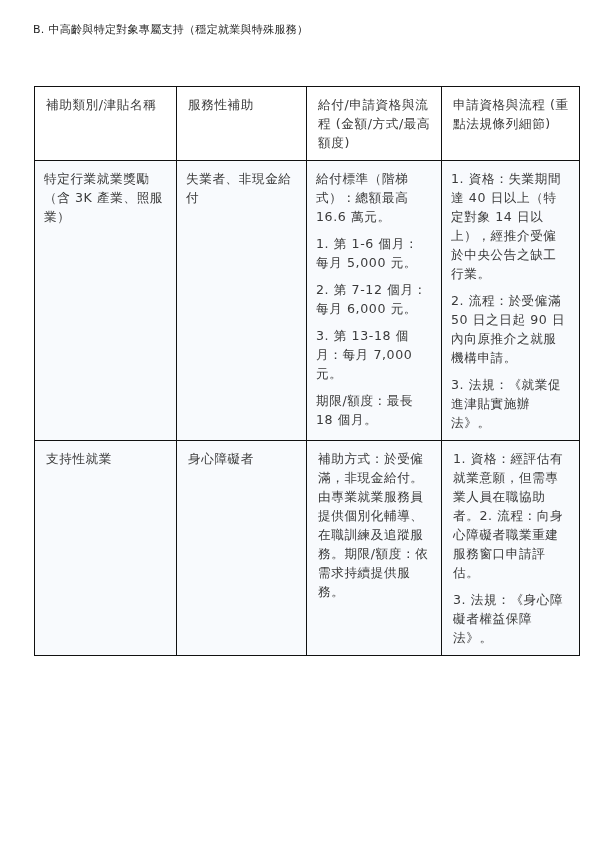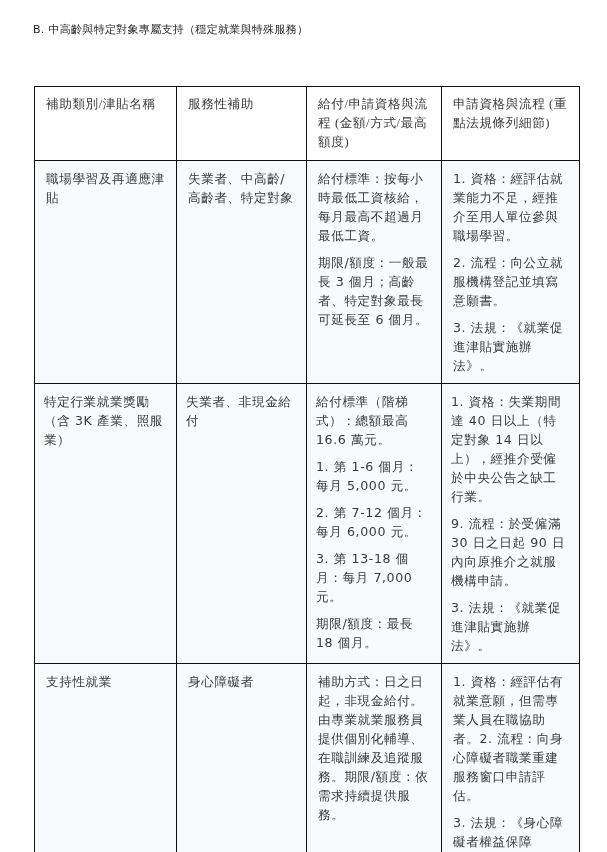--- a/index.html
+++ b/index.html
@@ -3,21 +3,21 @@
 <meta charset="utf-8">
 <style>
   html, body { margin:0; padding:0; background:#ffffff; }
   body { width:607px; height:852px; position:relative; overflow:hidden;
          font-family:"DejaVu Sans","Liberation Sans",sans-serif; color:#1f1f1f; }
   .title { position:absolute; left:33px; top:22px; font-size:11px; letter-spacing:0.3px; color:#1f1f1f; }
   table { position:absolute; left:34px; top:86px; border-collapse:collapse; table-layout:fixed; width:545px; }
   col.c1 { width:142px; } col.c2 { width:130px; } col.c3 { width:135px; } col.c4 { width:138px; }
   td { border:1.2px solid #111; vertical-align:top; padding:8px 10px 8px 11px;
        font-size:12.6px; line-height:19px; letter-spacing:0.6px; color:#3a3a3a; background:#f8fafd; }
-  thead td { background:#ffffff;font-family:Liberation Serif, serif; }
+  thead td { background:#ffffff; }
   td p { margin:0 0 8px 0; }
   td p:last-child { margin-bottom:0; }
   tr.r0 td { height:56px; }
   tr.r1 td { height:168px; }
   tr.r2 td { height:228px;padding-left:9px; }
   tr.r3 td { height:151px; }
 </style>
 </head>
 <body>
 
@@ -32,54 +32,41 @@
     </colgroup>
   <thead>
     <tr class="r0">
       <td>補助類別/津貼名稱</td>
       <td>服務性補助</td>
       <td>給付/申請資格與流程 (金額/方式/最高額度)</td>
       <td>申請資格與流程 (重點法規條列細節)</td>
     </tr>
   </thead>
   <tbody>
-    <tr class="r1">
-      <td>職場學習及再適應津貼</td>
-      <td>失業者、中高齡/高齡者、特定對象</td>
-      <td>
-        <p>給付標準：按每小時最低工資核給，每月最高不超過月最低工資。</p>
-        <p>期限/額度：一般最長 3 個月；高齡者、特定對象最長可延長至 6 個月。</p>
-      </td>
-      <td>
-        <p>1. 資格：經評估就業能力不足，經推介至用人單位參與職場學習。</p>
-        <p>2. 流程：向公立就服機構登記並填寫意願書。</p>
-        <p>3. 法規：《就業促進津貼實施辦法》。</p>
-      </td>
-    </tr>
     <tr class="r2">
       <td>特定行業就業獎勵（含 3K 產業、照服業）</td>
       <td>失業者、非現金給付</td>
       <td>
         <p>給付標準（階梯式）：總額最高 16.6 萬元。</p>
         <p>1. 第 1-6 個月：每月 5,000 元。</p>
         <p>2. 第 7-12 個月：每月 6,000 元。</p>
         <p>3. 第 13-18 個月：每月 7,000 元。</p>
         <p>期限/額度：最長 18 個月。</p>
       </td>
       <td>
         <p>1. 資格：失業期間達 40 日以上（特定對象 14 日以上），經推介受僱於中央公告之缺工行業。</p>
-        <p>9. 流程：於受僱滿 30 日之日起 90 日內向原推介之就服機構申請。</p>
+        <p>2. 流程：於受僱滿 50 日之日起 90 日內向原推介之就服機構申請。</p>
         <p>3. 法規：《就業促進津貼實施辦法》。</p>
       </td>
     </tr>
     <tr class="r3">
       <td>支持性就業</td>
       <td>身心障礙者</td>
       <td>
-        <p>補助方式：日之日起，非現金給付。由專業就業服務員提供個別化輔導、在職訓練及追蹤服務。期限/額度：依需求持續提供服務。</p>
+        <p>補助方式：於受僱滿，非現金給付。由專業就業服務員提供個別化輔導、在職訓練及追蹤服務。期限/額度：依需求持續提供服務。</p>
       </td>
       <td>
         <p>1. 資格：經評估有就業意願，但需專業人員在職協助者。2. 流程：向身心障礙者職業重建服務窗口申請評估。</p>
         <p>3. 法規：《身心障礙者權益保障法》。</p>
       </td>
     </tr>
 
   </tbody>
 </table>
 

